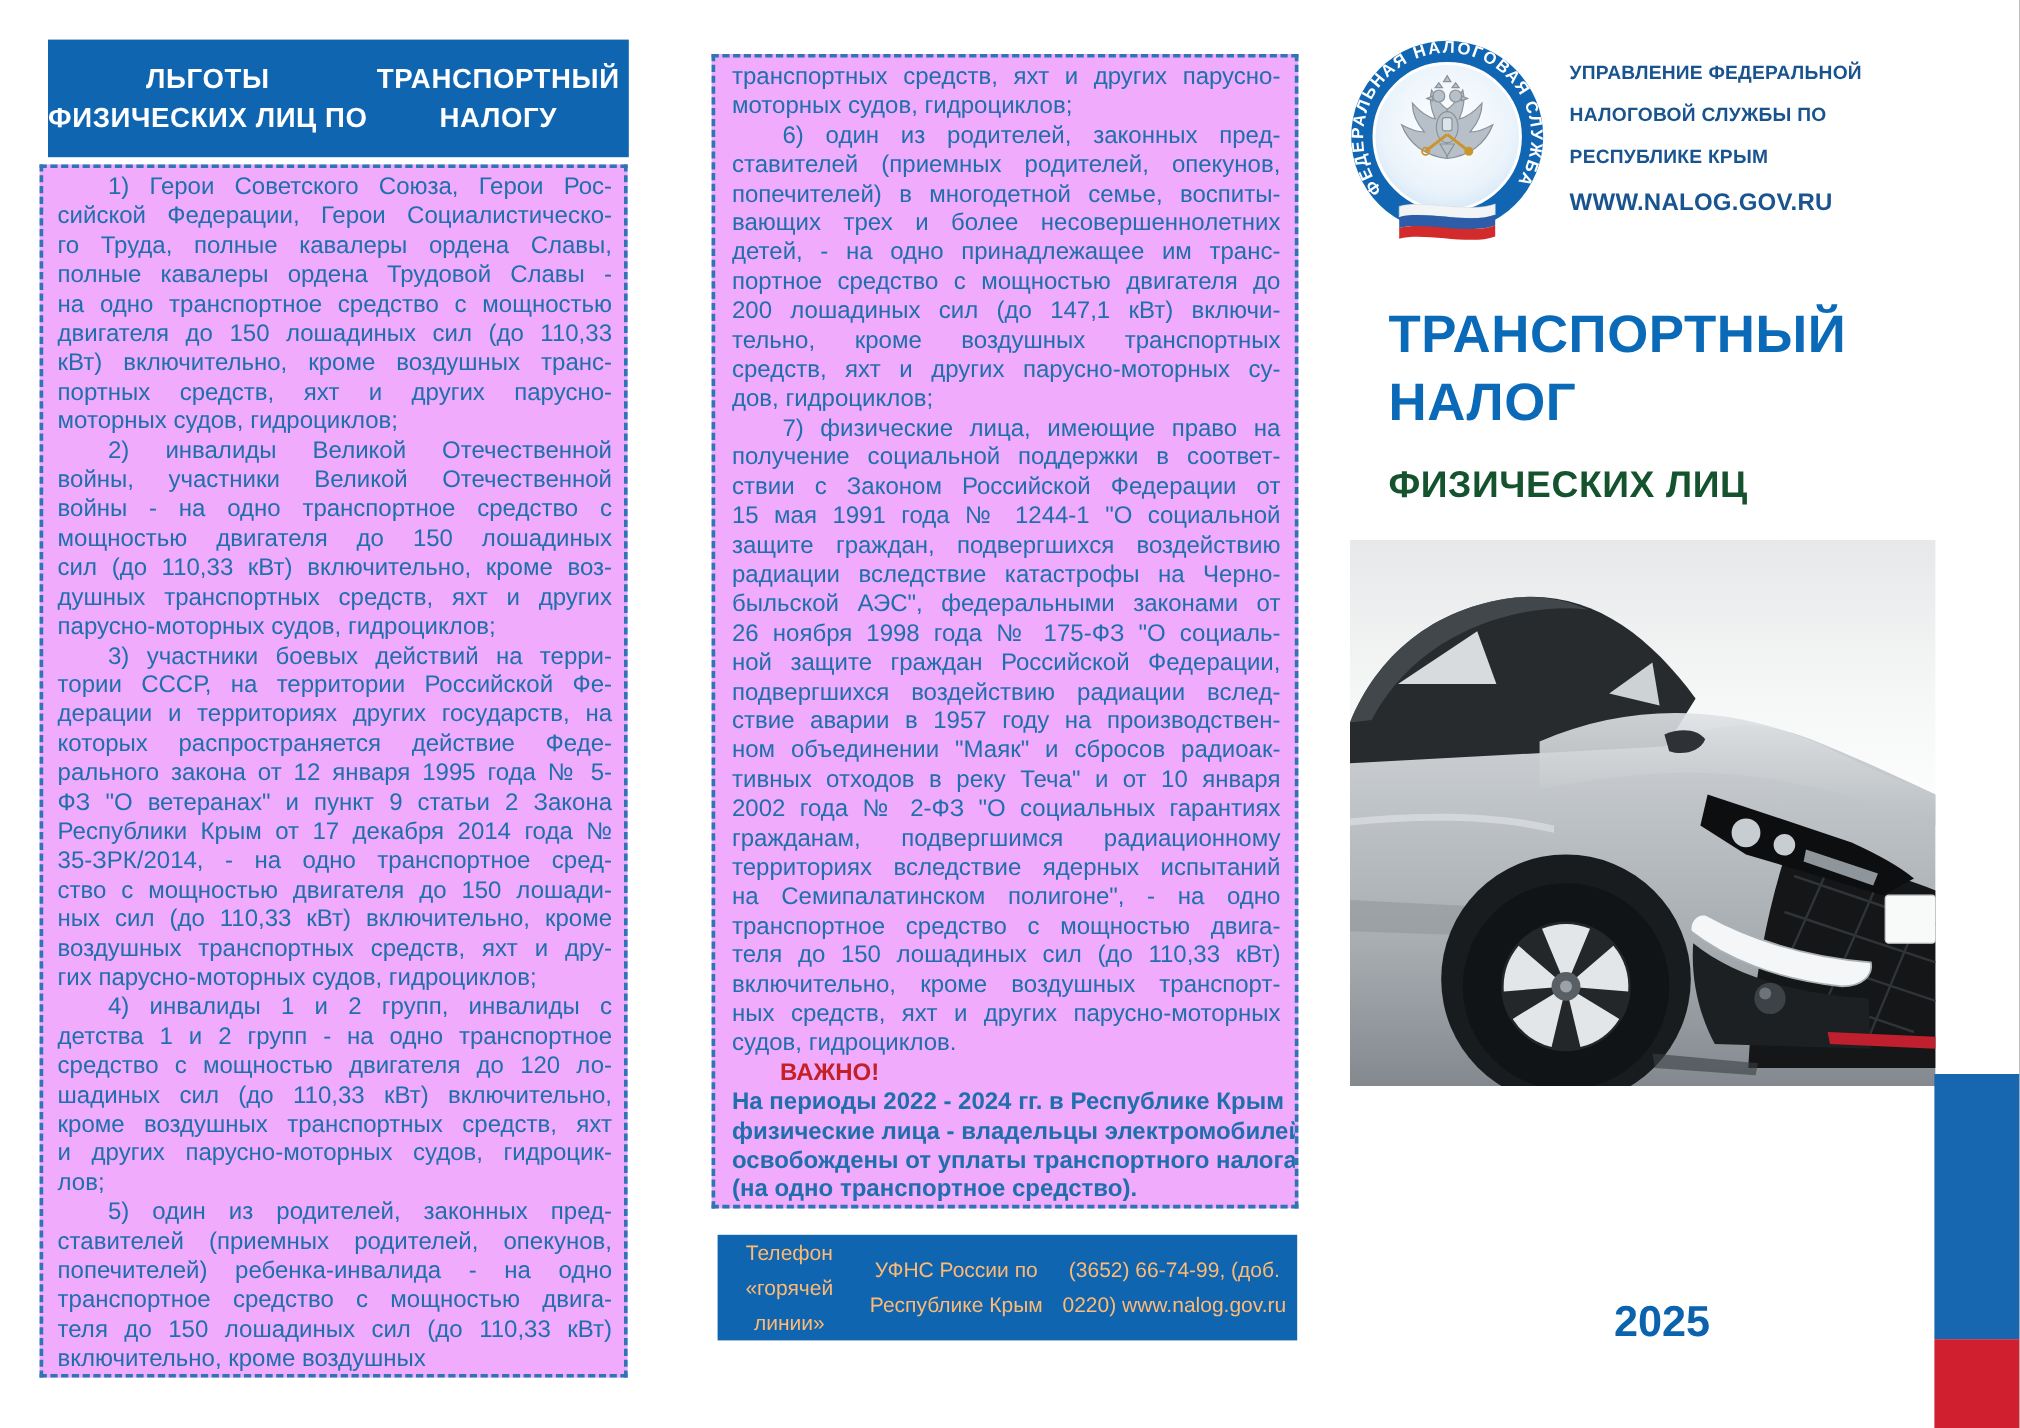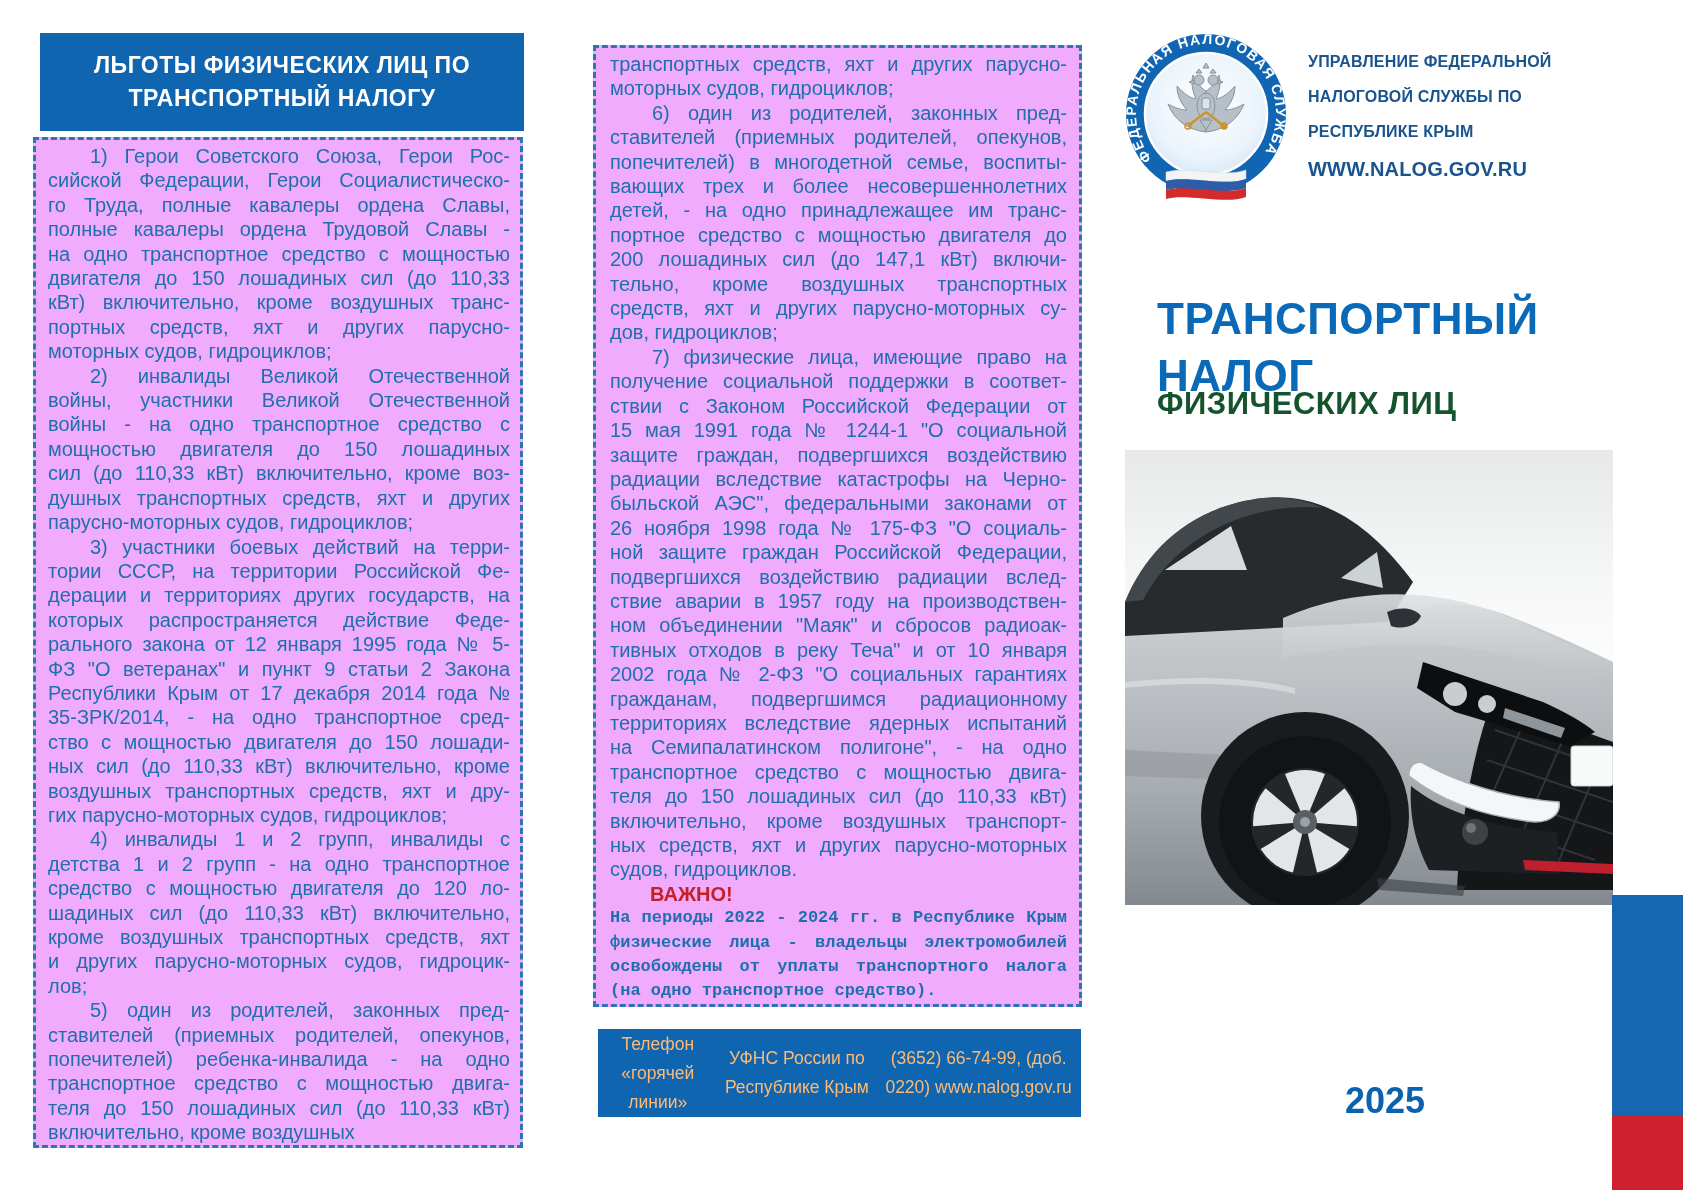--- a/index.html
+++ b/index.html
@@ -3,51 +3,51 @@
 <meta charset="utf-8">
 <style>
   html,body{margin:0;padding:0;background:#888;}
   .page{
     position:relative;width:1683px;height:1190px;background:#ffffff;
     font-family:"Liberation Sans",sans-serif;overflow:hidden;margin:0 auto;
   }
   
   .lp-header{
     position:absolute;left:40px;top:33px;width:484px;height:98px;
-    background:#1065b0;color:#fff;display:flex;flex-direction:column;
+    background:#1065b0;color:#fff;display:flex;
     align-items:center;justify-content:center;text-align:center;
   }
   .hline{font-size:23px;font-weight:bold;line-height:33px;letter-spacing:.5px;}
   .box{
     position:absolute;border:3px dashed #2e75b6;box-sizing:border-box;
     overflow:hidden;background:#f0abfc;
   }
   .lp-box{left:33px;top:137px;width:490px;height:1011px;padding:4px 10px 0 12px;}
   .mp-box{left:593px;top:45px;width:489px;height:962px;padding:4px 12px 0 14px;}
   .line{
     font-size:20px;line-height:24.4px;color:#1f6fae;white-space:nowrap;
     text-align:justify;text-align-last:justify;
   }
   .line.end{text-align-last:left;}
   .line.ind{padding-left:42px;}
   .line.red{color:#c42127;font-weight:bold;text-align-last:left;font-size:20px;margin-left:40px;}
-  .line.bold{font-weight:bold;font-size:17px;font-family:Liberation Mono, monospace;}
+  .line.bold{font-weight:bold;font-size:20px;}
   
   .mp-footer{
     position:absolute;left:598px;top:1029px;width:483px;height:88px;
     background:#1065b0;color:#fdba74;display:flex;flex-direction:row;
     align-items:center;justify-content:center;text-align:center;
   }
   .fline{font-size:17.5px;line-height:29px;}
   
   .logo{position:absolute;left:1122px;top:28px;width:168px;height:192px;}
   .org-block{position:absolute;left:1308px;top:44px;width:360px;}
   .org-line{font-size:16px;font-weight:bold;color:#1a548f;line-height:35px;letter-spacing:.2px;}
   .website{font-size:20px;font-weight:bold;color:#1a548f;line-height:35px;margin-top:3px;letter-spacing:.2px;}
-  .title-block{position:absolute;left:1157px;top:250px;width:500px;margin-top:40px;}
+  .title-block{position:absolute;left:1157px;top:250px;width:500px;}
   .tline{font-size:44px;font-weight:bold;color:#0b6ab7;line-height:57px;letter-spacing:.5px;}
   .subtitle{position:absolute;left:1157px;top:386px;font-size:31px;font-weight:bold;color:#14532d;letter-spacing:.5px;}
   .photo{position:absolute;left:1125px;top:450px;width:488px;height:455px;}
   .year{position:absolute;left:1322px;top:1080px;width:126px;text-align:center;
     font-size:36px;font-weight:bold;color:#0b63ae;}
   .bar{position:absolute;left:1612px;width:71px;}
   .bar-blue{top:895px;height:221px;background:#1766b0;}
   .bar-red{top:1116px;height:74px;background:#d02030;}
 </style>
 </head>

